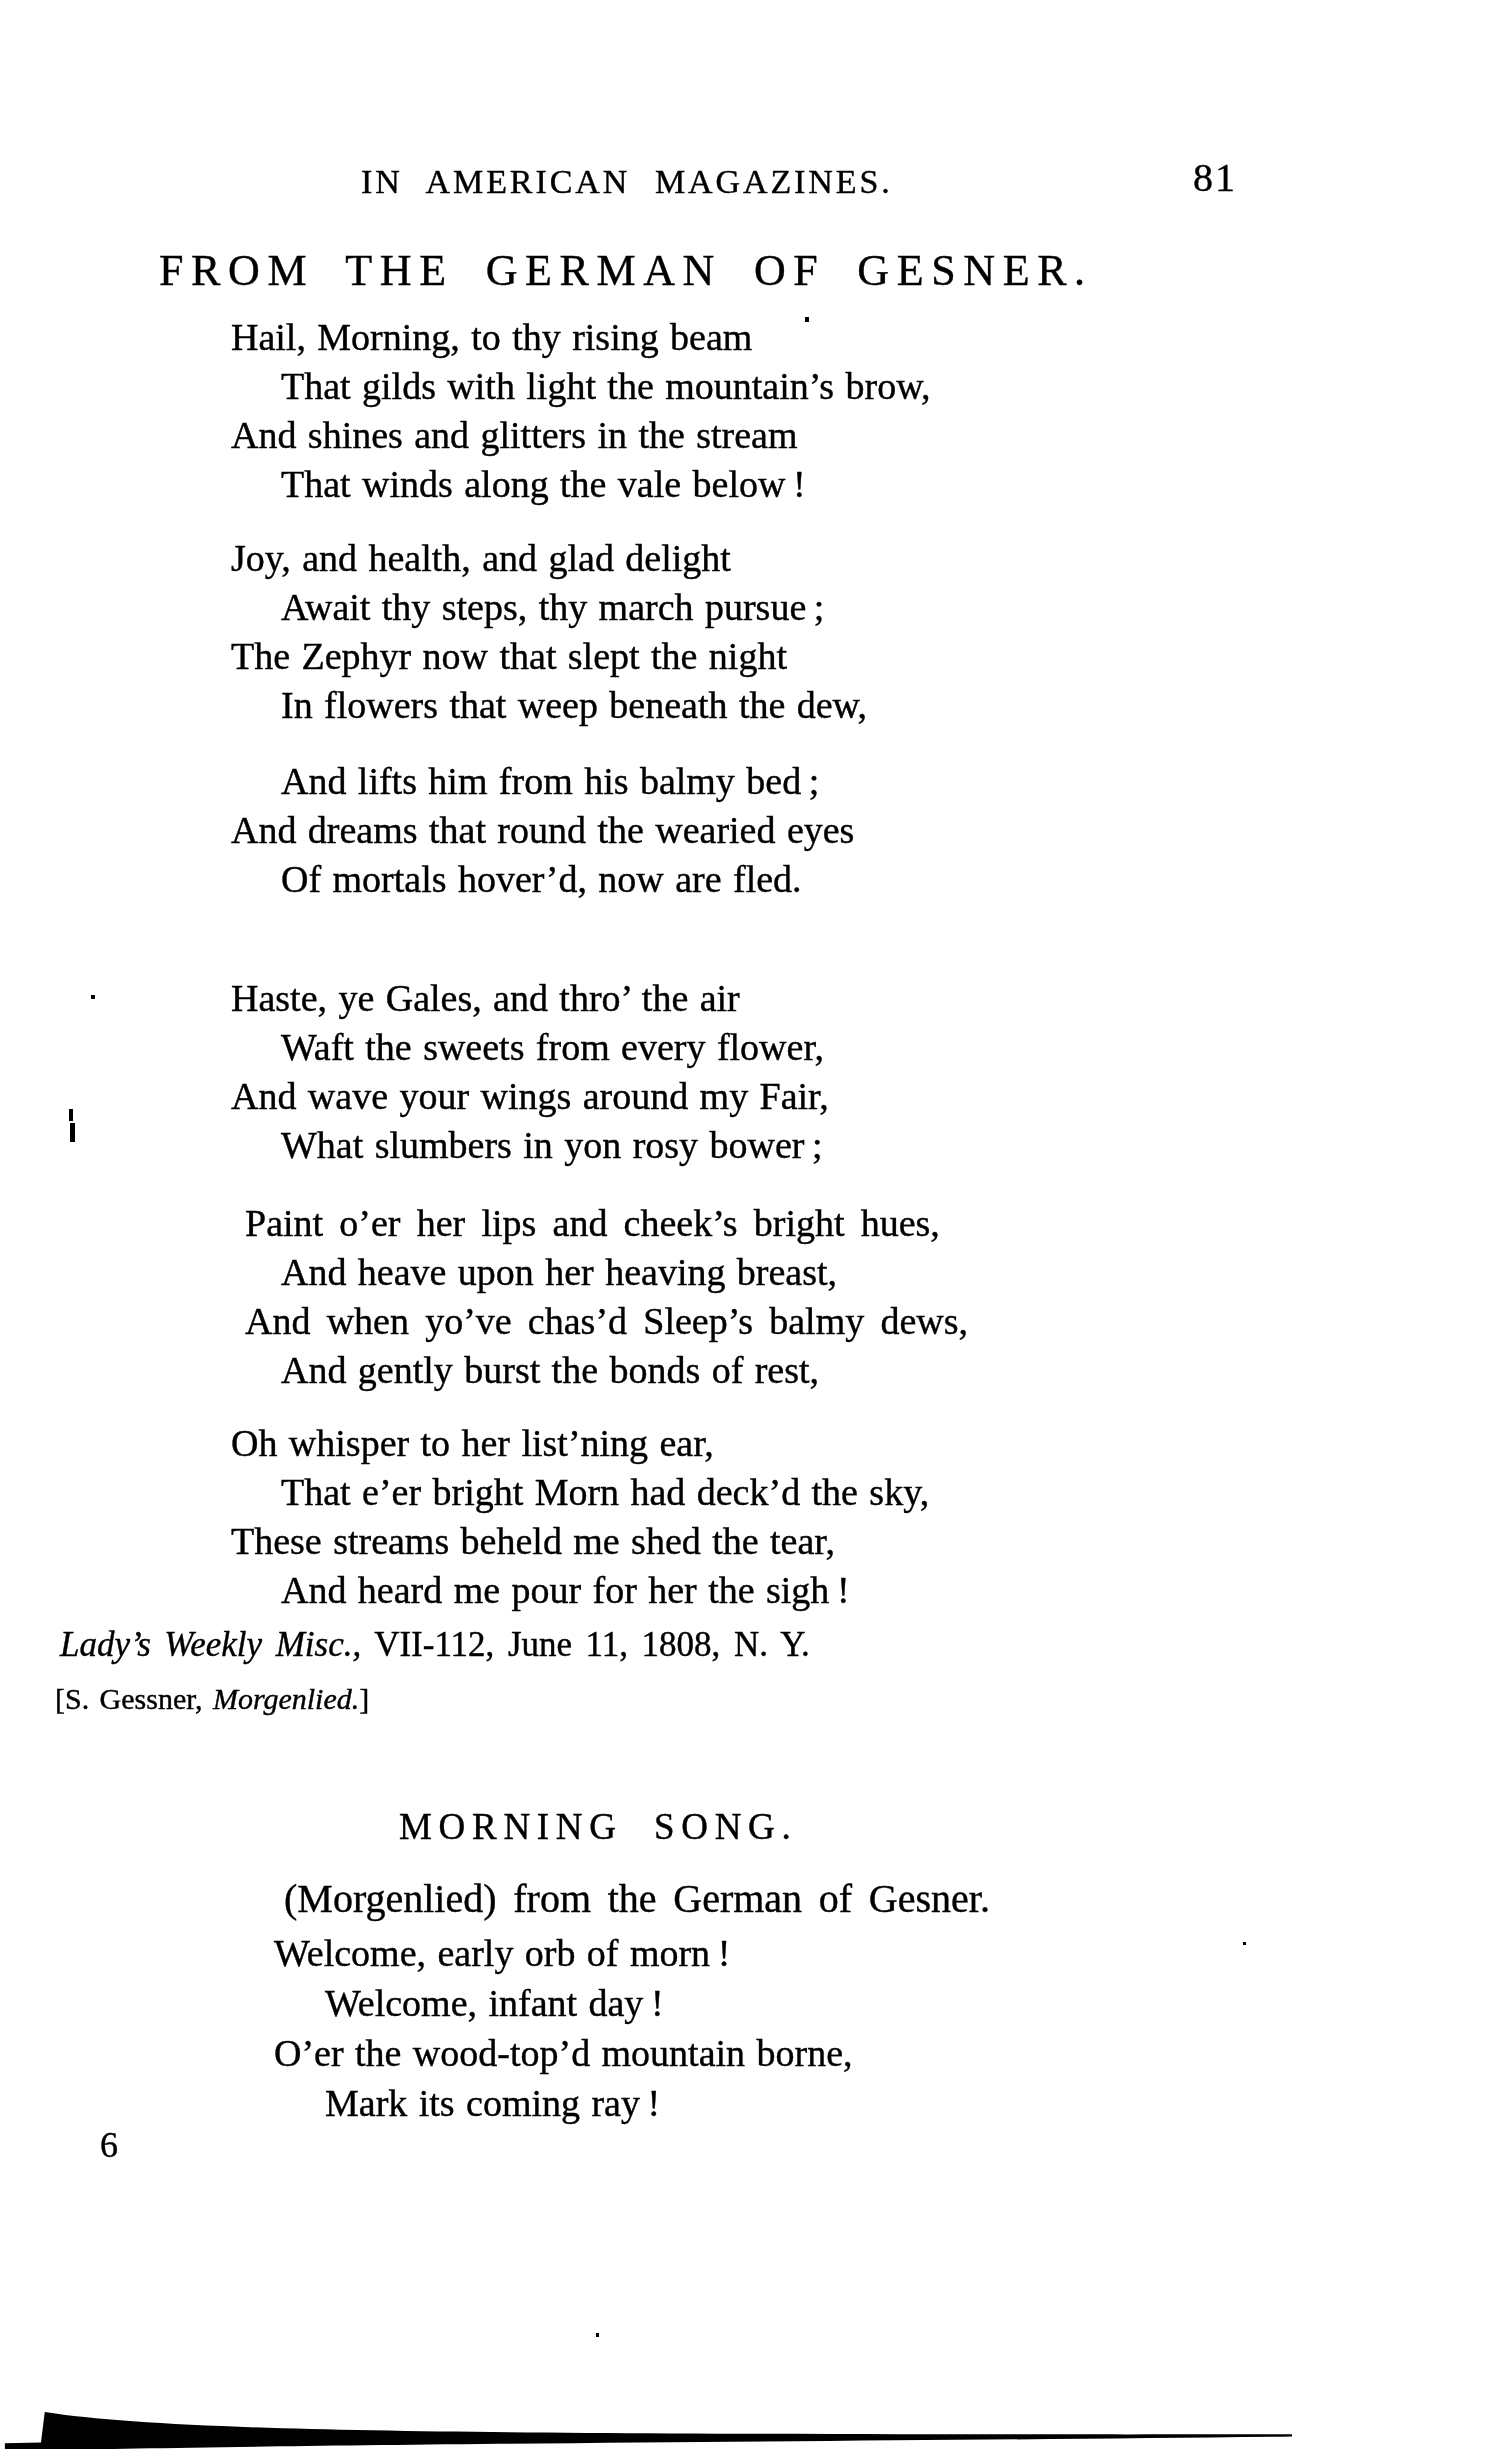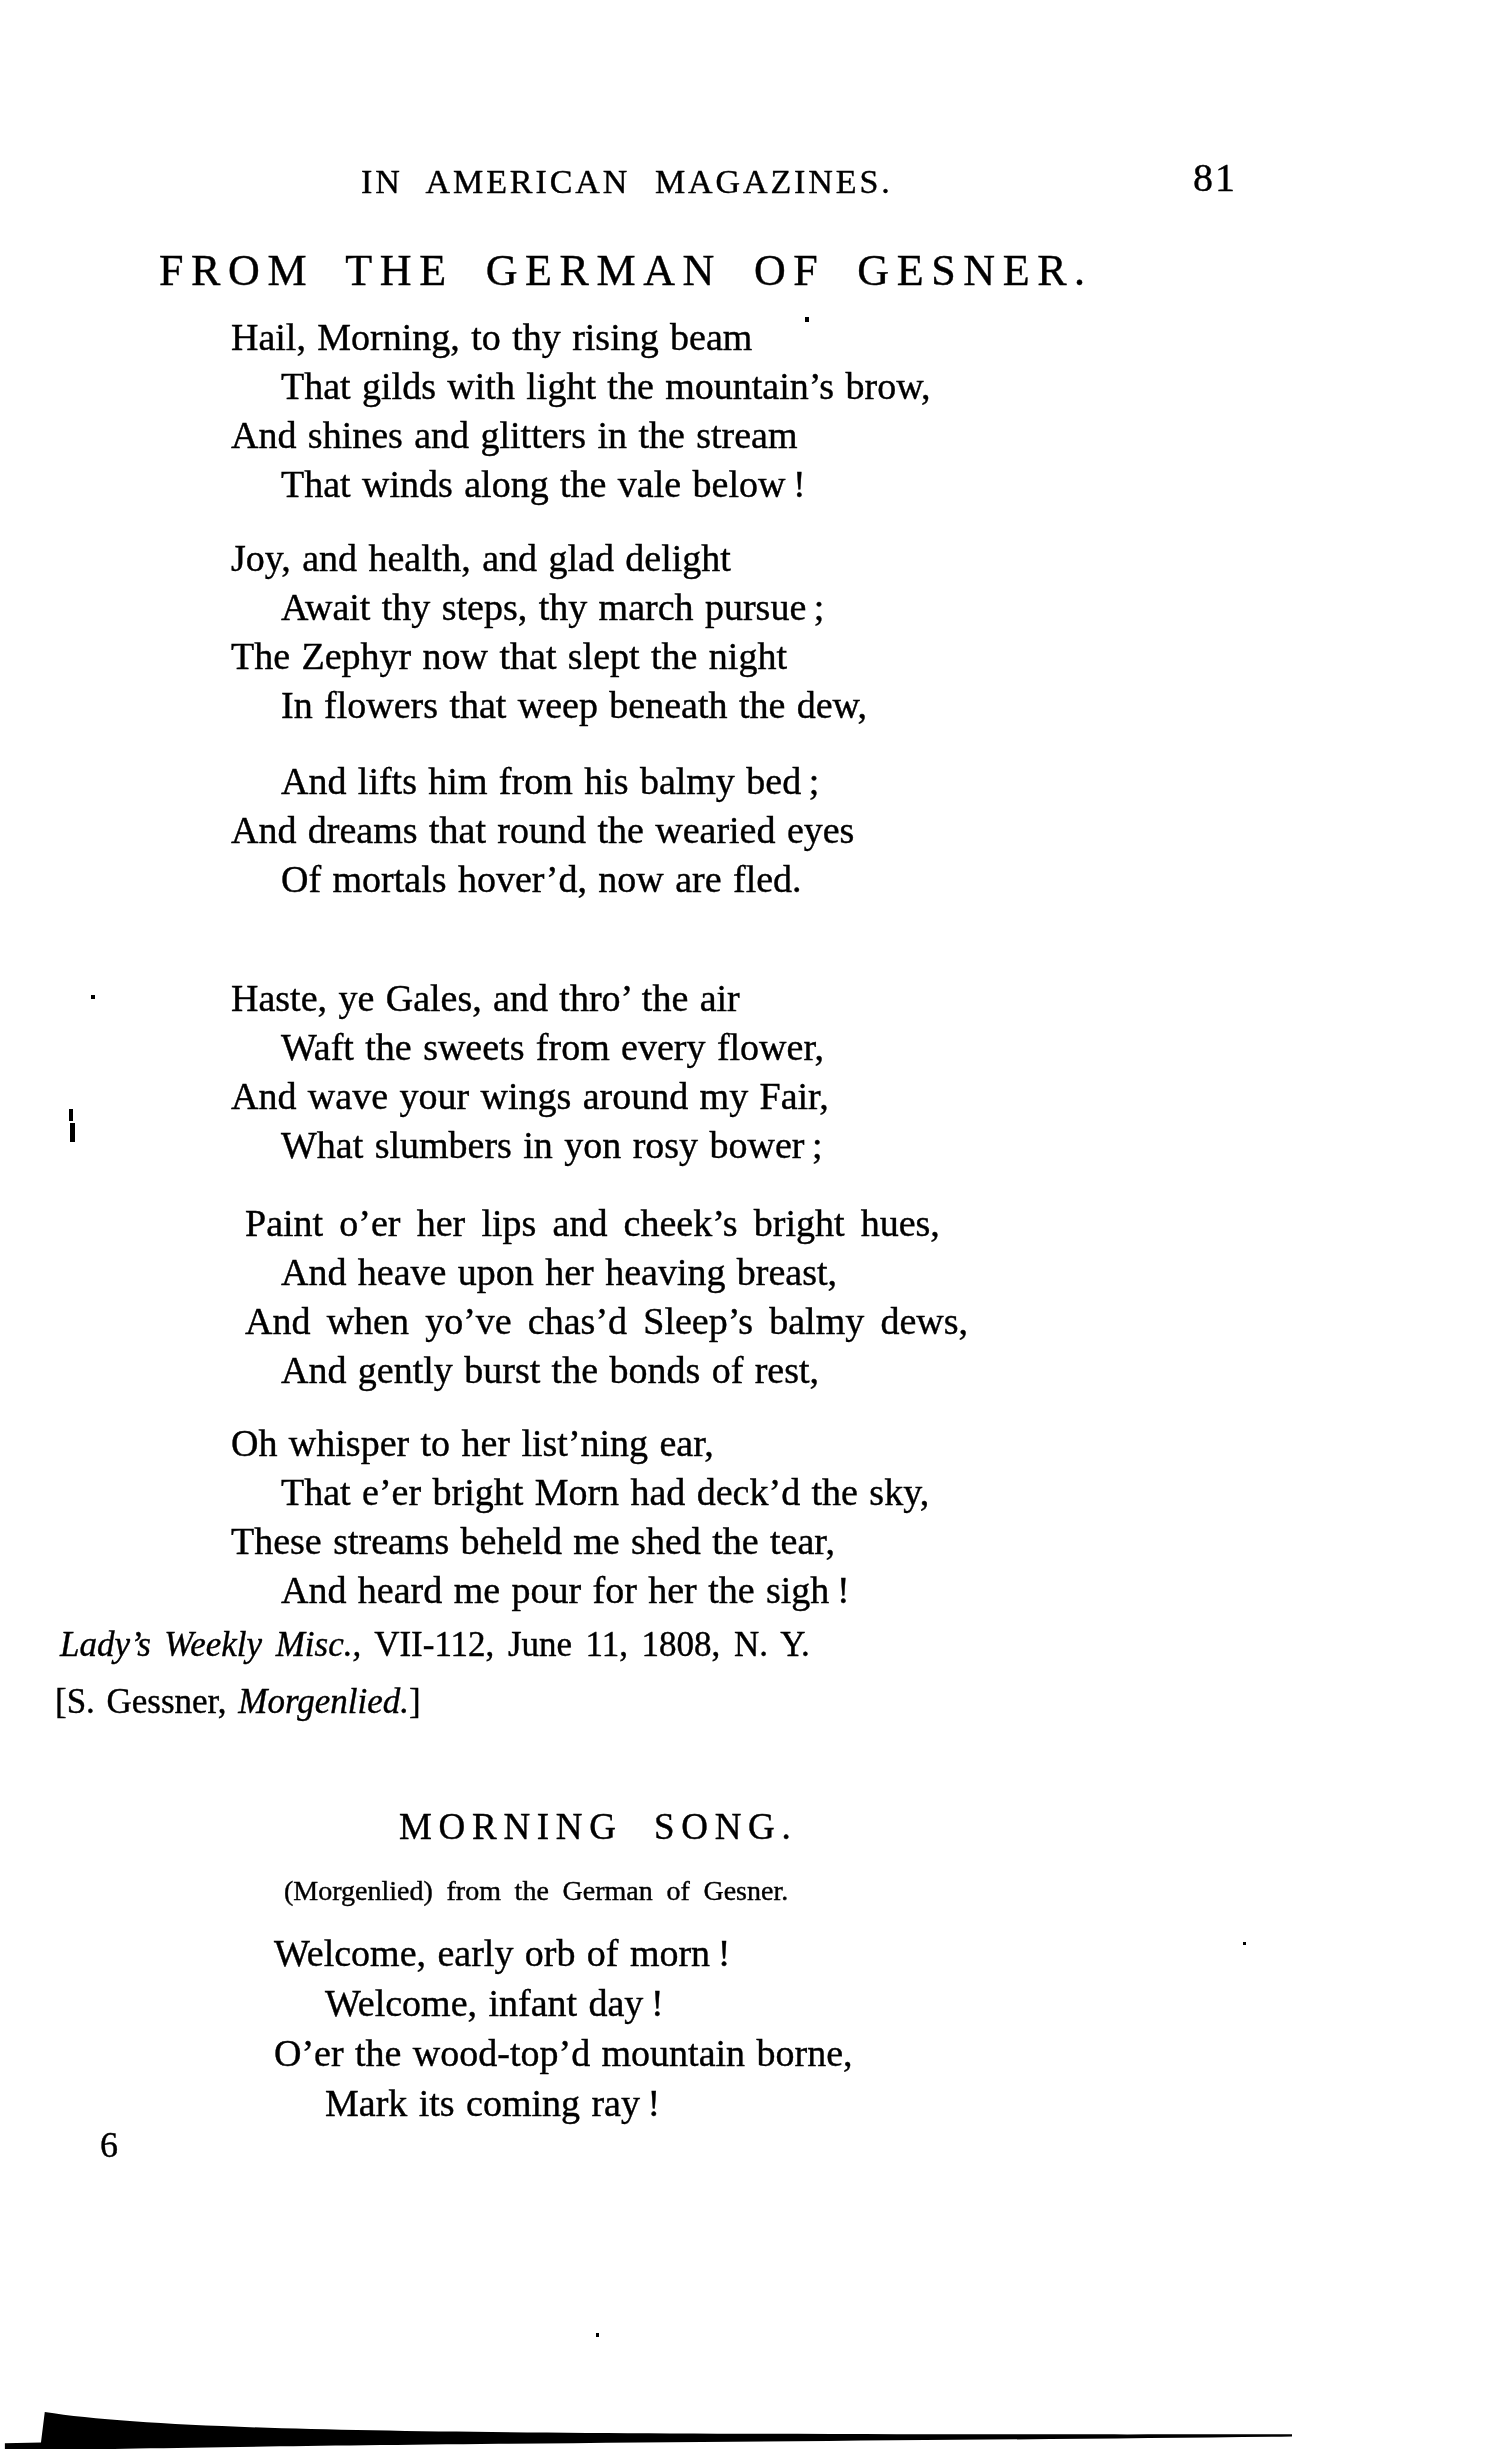--- a/index.html
+++ b/index.html
@@ -40,30 +40,30 @@
   .s5 { top: 1199px; }
   .s6 { top: 1419px; }
 
   .citation {
     position: absolute; left: 60px; top: 1625px;
     font-size: 35px; word-spacing: 4.8px;
   }
   .it { font-style: italic; }
   .attribution {
     position: absolute; left: 55px; top: 1682px;
-    font-size: 35px; word-spacing: 2.9px;
+    font-size: 30px; word-spacing: 2.9px;
   }
 
   .ms-title {
     position: absolute; left: 399px; top: 1805px; margin: 0;
     font-size: 37px; font-weight: normal; letter-spacing: 6.7px; word-spacing: 15.3px;
   }
   .ms-subtitle {
     position: absolute; left: 284px; top: 1875px;
-    font-size: 28px; word-spacing: 6.7px;
+    font-size: 40px; word-spacing: 6.7px;
   }
   .ms-stanza {
     position: absolute; left: 274px; top: 1928px;
     font-size: 38px; line-height: 50px; word-spacing: 1.9px;
   }
   .ms-stanza .indent { padding-left: 51px; }
 
   .signature {
     position: absolute; left: 100px; top: 2124px;
     font-size: 36px;

